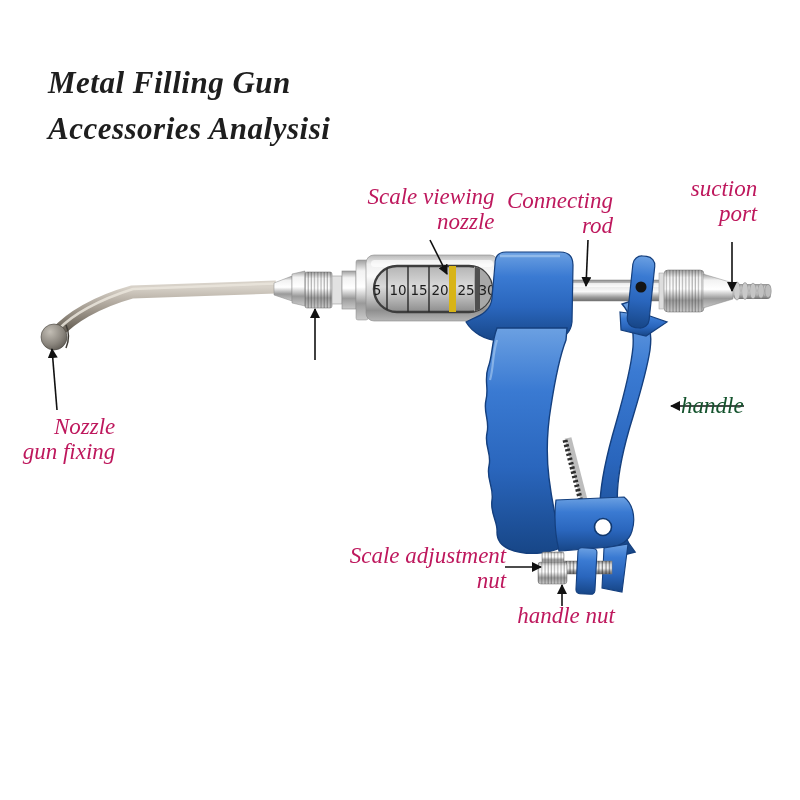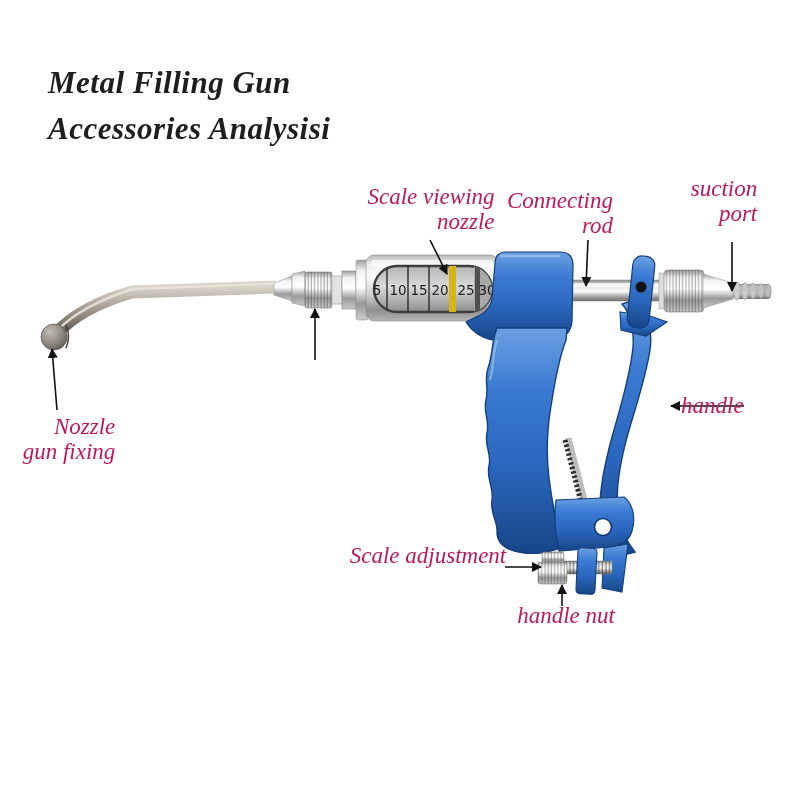--- a/index.html
+++ b/index.html
@@ -3,21 +3,21 @@
 <meta charset="utf-8">
 <style>
   html,body{margin:0;padding:0;background:#ffffff;}
   .stage{position:relative;width:800px;height:800px;background:#ffffff;overflow:hidden;
          font-family:"Liberation Serif",serif;}
   .title{position:absolute;left:48px;top:60px;font:bold italic 31px/46px "Liberation Serif",serif;
          color:#1e1e1e;letter-spacing:.5px;white-space:nowrap;}
   .lbl{position:absolute;transform:translateX(-50%);text-align:right;
        font:italic 23px/25px "Liberation Serif",serif;color:#be185d;white-space:nowrap;}
   .lbl-left{position:absolute;text-align:right;font:italic 23px/25px "Liberation Serif",serif;
-       color:#be185d;white-space:nowrap;}
+       color:#14532d;white-space:nowrap;}
   svg.art{position:absolute;left:0;top:0;}
 </style>
 </head>
 <body>
 
 <div class="stage">
 
   <svg class="art" width="800" height="800" viewBox="0 0 800 800">
     <defs>
       <linearGradient id="blueG" x1="0" y1="0" x2="0" y2="1">
@@ -224,17 +224,18 @@
 
   <div class="lbl" style="left:69px;top:414px">
     <div>Nozzle</div>
     <div>gun fixing</div>
   </div>
 
   <div class="lbl-left" style="left:681px;top:393px">handle</div>
 
   <div class="lbl" style="left:428px;top:543px">
     <div>Scale adjustment</div>
+    <div>nut</div>
   </div>
 
   <div class="lbl" style="left:566px;top:603px">handle nut</div>
 
 </div>
 
 </body></html>

